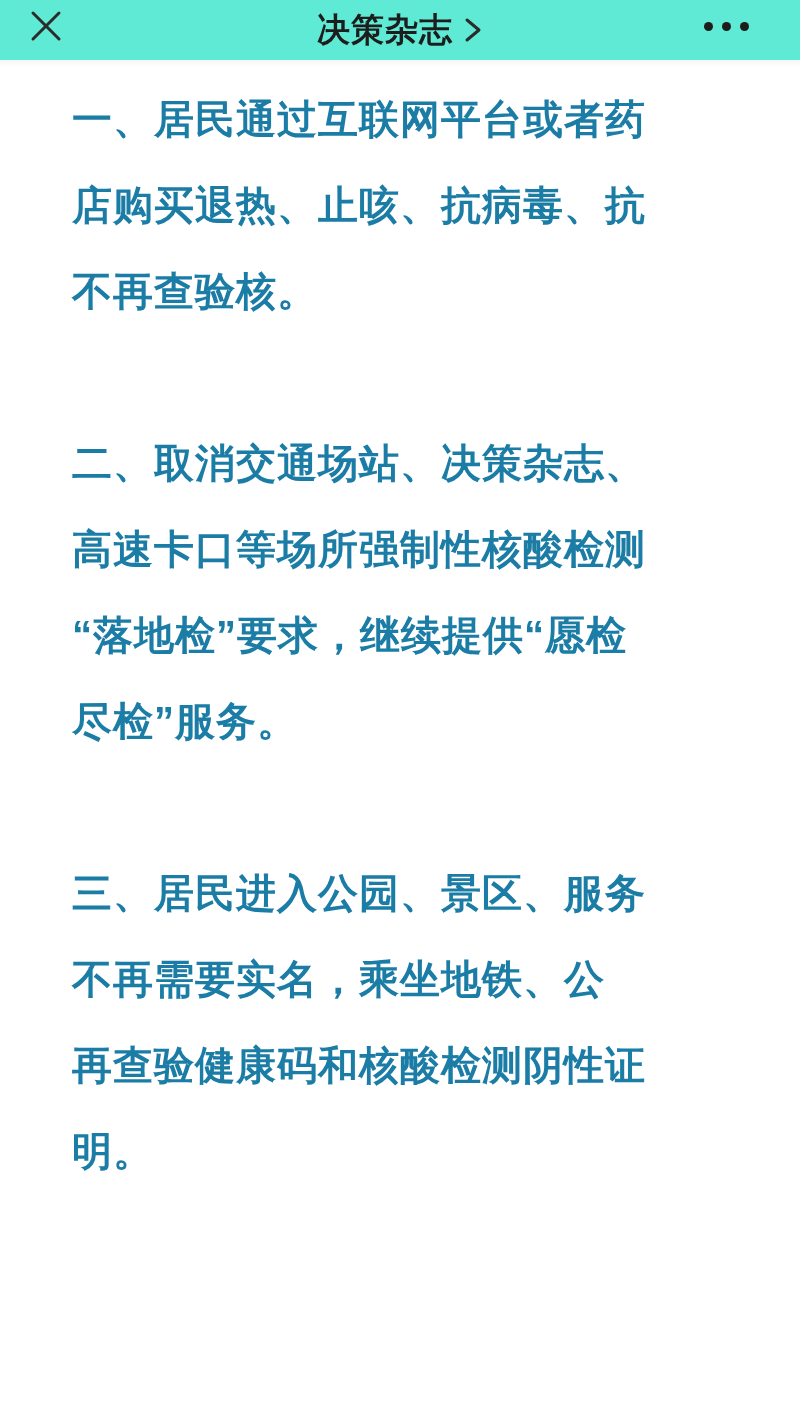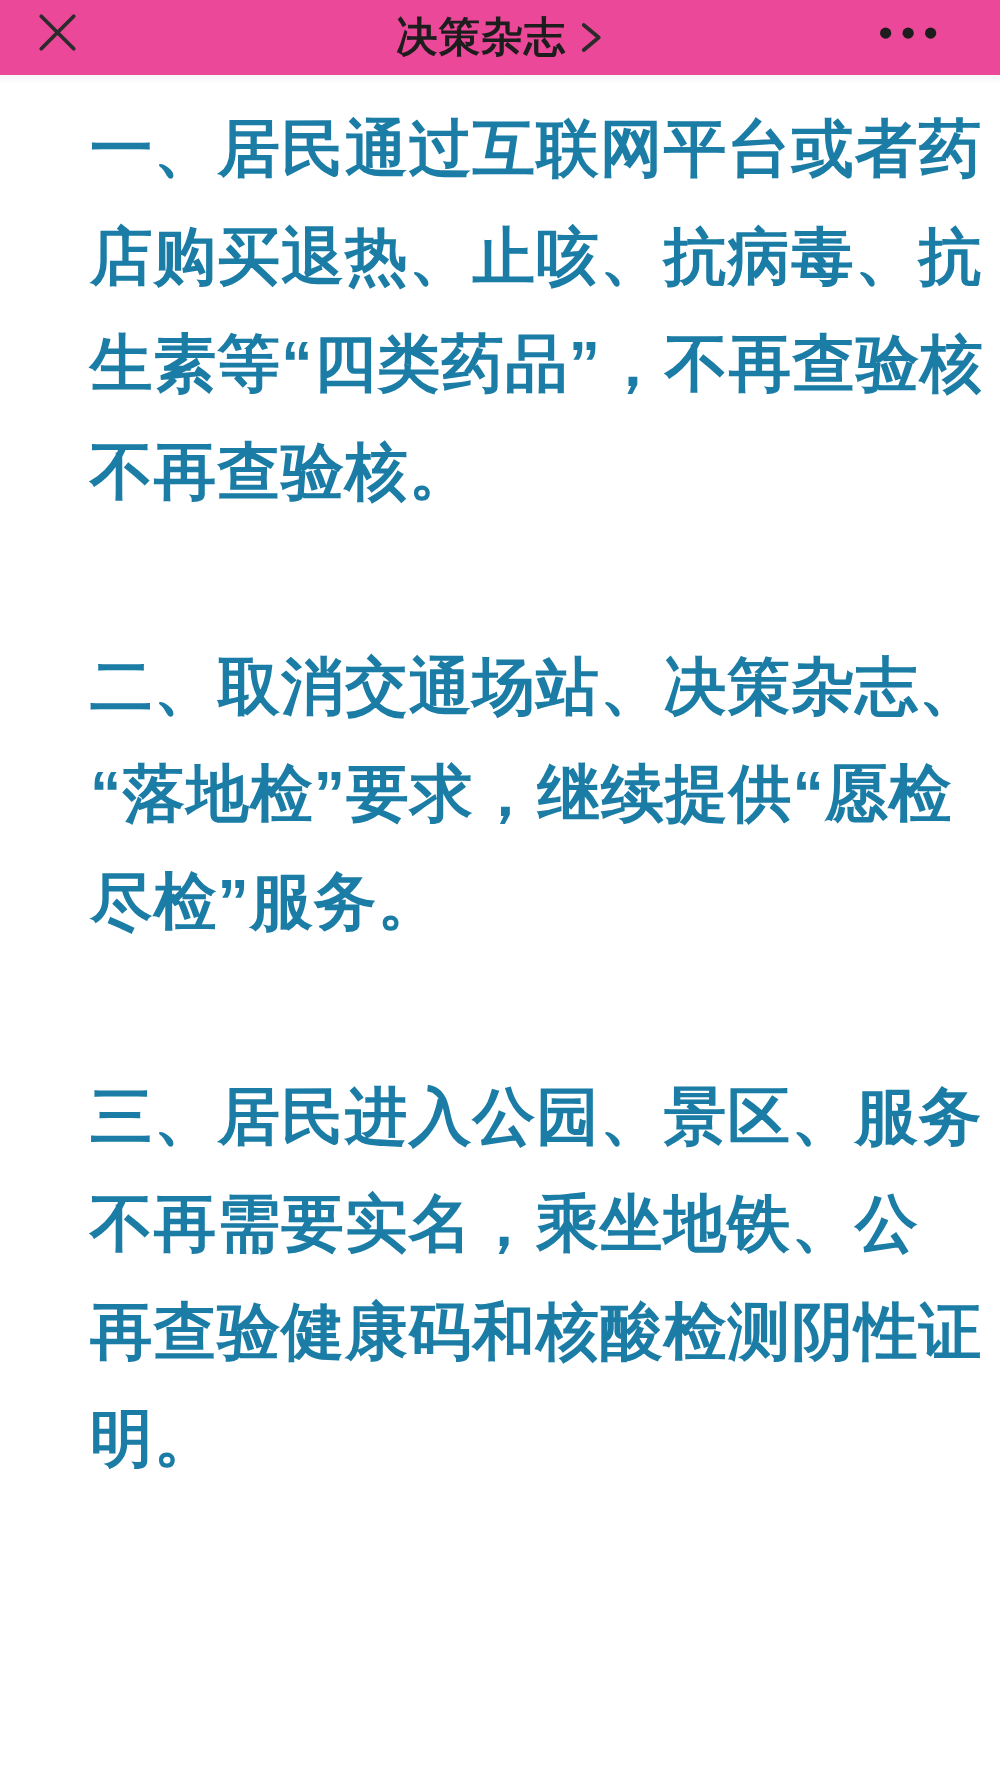--- a/index.html
+++ b/index.html
@@ -6,21 +6,21 @@
   html, body {
     width: 800px; height: 1422px;
     background: #ffffff;
     overflow: hidden;
     font-family: "Liberation Sans", sans-serif;
   }
   
   .navbar {
     position: relative;
     width: 800px; height: 60px;
-    background: #ec4899;
+    background: #5eead4;
     display: flex; align-items: center;
   }
   .navbar::after {
     content: "";
     position: absolute; left: 0; right: 0; bottom: -8px;
     height: 8px;
     background: linear-gradient(#f7f7f7, #ffffff);
     pointer-events: none;
   }
   .nav-close {
@@ -54,21 +54,21 @@
     background: #1d1d1d;
   }
   
   .article {
     padding: 16px 64px 0 72px;
   }
   .paragraph { margin-bottom: 86px; }
   .line {
     height: 86px;
     line-height: 86px;
-    font-size: 50px;
+    font-size: 40px;
     font-weight: bold;
     color: #1b7da6;
     letter-spacing: 1px;
     white-space: nowrap;
   }
 </style>
 </head>
 <body>
 
 <div class="navbar">
@@ -96,26 +96,26 @@
         <span class="dot"></span>
         <span class="dot"></span>
     </span>
   </button>
 </div>
 
 <div class="article">
   <div class="paragraph">
     <div class="line">一、居民通过互联网平台或者药</div>
     <div class="line">店购买退热、止咳、抗病毒、抗</div>
-    <div class="line">生素等“四类药品”，不再查验核</div>
     <div class="line">不再查验核。</div>
   </div>
 
   <div class="paragraph">
     <div class="line">二、取消交通场站、决策杂志、</div>
+    <div class="line">高速卡口等场所强制性核酸检测</div>
     <div class="line">“落地检”要求，继续提供“愿检</div>
     <div class="line">尽检”服务。</div>
   </div>
 
   <div class="paragraph">
     <div class="line">三、居民进入公园、景区、服务</div>
     <div class="line">不再需要实名，乘坐地铁、公</div>
     <div class="line">再查验健康码和核酸检测阴性证</div>
     <div class="line">明。</div>
   </div>

